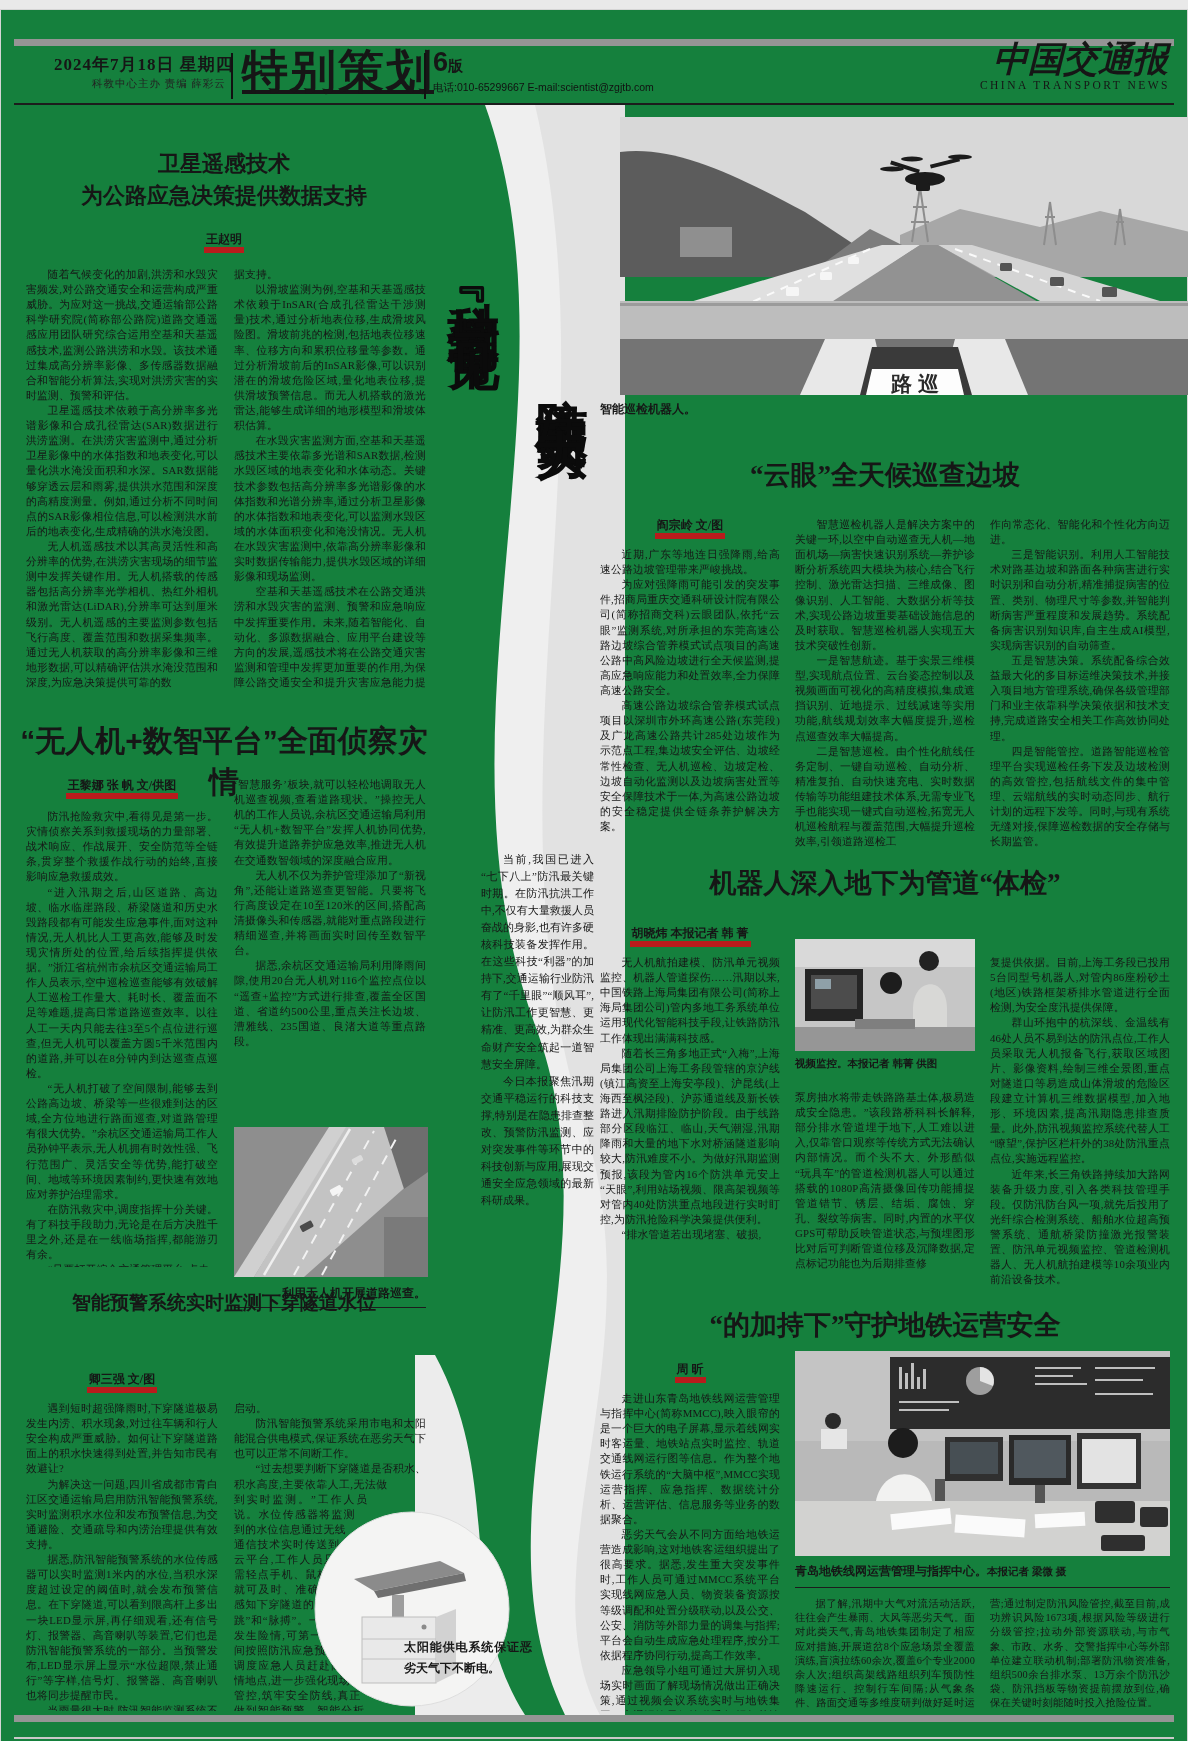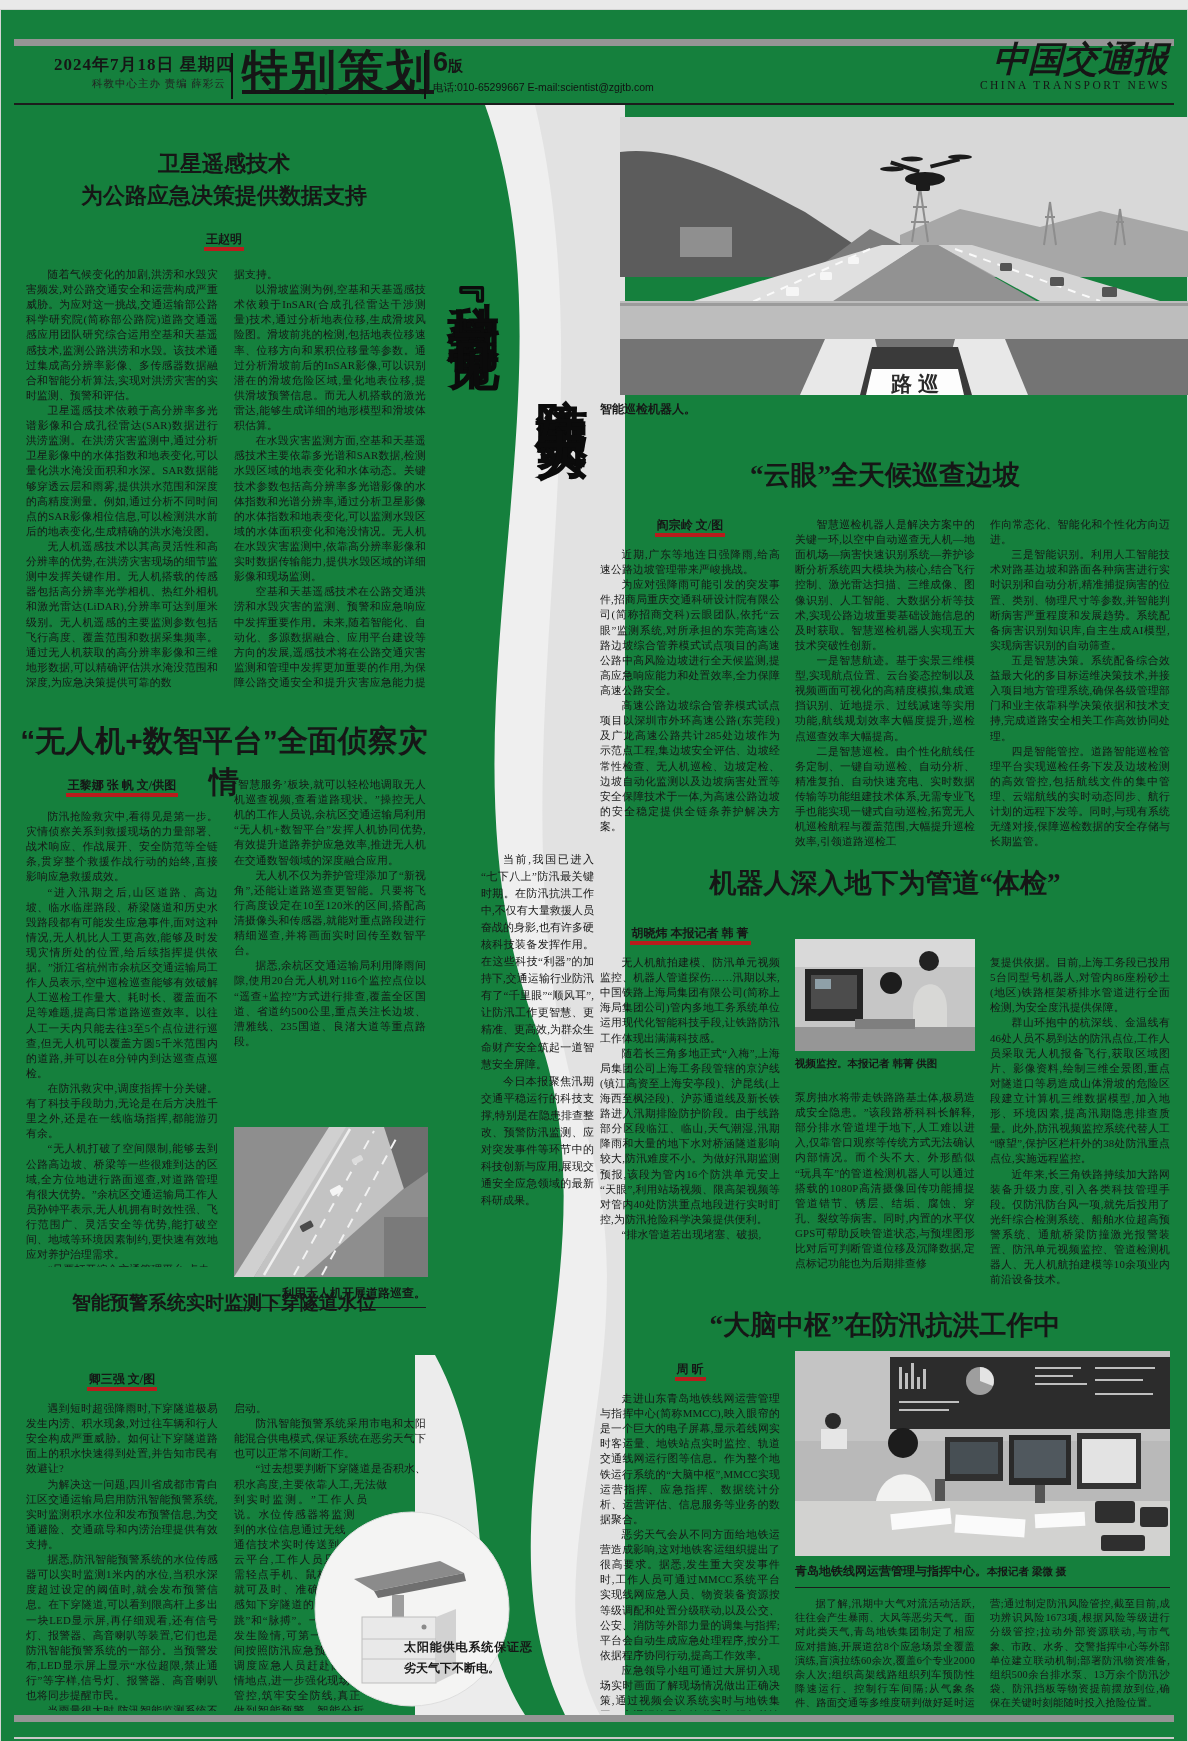--- a/index.html
+++ b/index.html
@@ -20,21 +20,21 @@
   .h-contact{font-size:10.5px;font-family:"Liberation Sans",sans-serif;color:#111;}
   .h-mast{font-size:35px;font-weight:bold;font-style:italic;font-family:"DejaVu Serif",serif;line-height:1;}
   .h-mast-en{font-size:11.5px;letter-spacing:2.5px;font-family:"Liberation Serif",serif;}
   
   .body-col{position:absolute;overflow:hidden;}
   .body-col p{margin:0;text-indent:2em;text-align:justify;font-size:10.8px;line-height:1.4;letter-spacing:.2px;}
   .body-col p.noind{text-indent:0;}
   .t-serif{font-family:"Liberation Serif",serif;font-weight:bold;text-align:center;}
   .t-sans{font-family:"Liberation Sans",sans-serif;font-weight:bold;text-align:center;}
   .byline{font-size:12px;font-weight:bold;text-align:center;}
-  .byline span{border-bottom:4px solid #b91c1c;padding:0 2px 1px;text-align:center;}
+  .byline span{border-bottom:6px solid #b91c1c;padding:0 2px 1px;text-align:center;}
   .caption{font-family:"Liberation Sans",sans-serif;font-weight:bold;font-size:12px;}
   .caption-sm{font-family:"Liberation Sans",sans-serif;font-weight:bold;font-size:10.5px;}
   .cap-row{display:flex;justify-content:flex-start;align-items:baseline;}
   .v-head{writing-mode:vertical-rl;font-family:"Liberation Sans",sans-serif;font-weight:bold;
           color:#0b0b0b;letter-spacing:5px;line-height:1.08;}
   .intro{font-size:11px;line-height:1.55;text-align:justify;}
   .intro p{margin:0;text-indent:2em;}
   .circle-spacer{float:right;width:118px;height:212px;margin-top:96px;
                  shape-outside:ellipse(95px 120px at 100% 65%);}
   .rule{background:#1c1c1c;height:1px;}
@@ -86,22 +86,22 @@
     <p>以滑坡监测为例,空基和天基遥感技术依赖于InSAR(合成孔径雷达干涉测量)技术,通过分析地表位移,生成滑坡风险图。滑坡前兆的检测,包括地表位移速率、位移方向和累积位移量等参数。通过分析滑坡前后的InSAR影像,可以识别潜在的滑坡危险区域,量化地表位移,提供滑坡预警信息。而无人机搭载的激光雷达,能够生成详细的地形模型和滑坡体积估算。</p>
     <p>在水毁灾害监测方面,空基和天基遥感技术主要依靠多光谱和SAR数据,检测水毁区域的地表变化和水体动态。关键技术参数包括高分辨率多光谱影像的水体指数和光谱分辨率,通过分析卫星影像的水体指数和地表变化,可以监测水毁区域的水体面积变化和淹没情况。无人机在水毁灾害监测中,依靠高分辨率影像和实时数据传输能力,提供水毁区域的详细影像和现场监测。</p>
     <p>空基和天基遥感技术在公路交通洪涝和水毁灾害的监测、预警和应急响应中发挥重要作用。未来,随着智能化、自动化、多源数据融合、应用平台建设等方向的发展,遥感技术将在公路交通灾害监测和管理中发挥更加重要的作用,为保障公路交通安全和提升灾害应急能力提供有力支撑。</p>
   </div>
 
   <div class="abs t-sans" style="left:18px;top:712px;width:412px;font-size:30px;">“无人机+数智平台”全面侦察灾情</div>
   <div class="abs byline" style="left:26px;top:768px;width:192px;"><span>王黎娜 张 帆 文/供图</span></div>
   <div class="body-col" style="left:26px;top:800px;width:192px;height:458px;">
     <p>防汛抢险救灾中,看得见是第一步。灾情侦察关系到救援现场的力量部署、战术响应、作战展开、安全防范等全链条,贯穿整个救援作战行动的始终,直接影响应急救援成效。</p>
     <p>“进入汛期之后,山区道路、高边坡、临水临崖路段、桥梁隧道和历史水毁路段都有可能发生应急事件,面对这种情况,无人机比人工更高效,能够及时发现灾情所处的位置,给后续指挥提供依据。”浙江省杭州市余杭区交通运输局工作人员表示,空中巡检巡查能够有效破解人工巡检工作量大、耗时长、覆盖面不足等难题,提高日常道路巡查效率。以往人工一天内只能去往3至5个点位进行巡查,但无人机可以覆盖方圆5千米范围内的道路,并可以在8分钟内到达巡查点巡检。</p>
+    <p>“无人机打破了空间限制,能够去到公路高边坡、桥梁等一些很难到达的区域,全方位地进行路面巡查,对道路管理有很大优势。”余杭区交通运输局工作人员孙钟平表示,无人机拥有时效性强、飞行范围广、灵活安全等优势,能打破空间、地域等环境因素制约,更快速有效地应对养护治理需求。</p>
     <p>在防汛救灾中,调度指挥十分关键。有了科技手段助力,无论是在后方决胜千里之外,还是在一线临场指挥,都能游刃有余。</p>
-    <p>“无人机打破了空间限制,能够去到公路高边坡、桥梁等一些很难到达的区域,全方位地进行路面巡查,对道路管理有很大优势。”余杭区交通运输局工作人员孙钟平表示,无人机拥有时效性强、飞行范围广、灵活安全等优势,能打破空间、地域等环境因素制约,更快速有效地应对养护治理需求。</p>
     <p>“只要打开综合交通管理平台,点击</p>
   </div>
   <div class="body-col" style="left:234px;top:768px;width:192px;height:344px;">
     <p class="noind">‘智慧服务’板块,就可以轻松地调取无人机巡查视频,查看道路现状。”操控无人机的工作人员说,余杭区交通运输局利用“无人机+数智平台”发挥人机协同优势,有效提升道路养护应急效率,推进无人机在交通数智领域的深度融合应用。</p>
     <p>无人机不仅为养护管理添加了“新视角”,还能让道路巡查更智能。只要将飞行高度设定在10至120米的区间,搭配高清摄像头和传感器,就能对重点路段进行精细巡查,并将画面实时回传至数智平台。</p>
     <p>据悉,余杭区交通运输局利用降雨间隙,使用20台无人机对116个监控点位以“遥查+监控”方式进行排查,覆盖全区国道、省道约500公里,重点关注长边坡、漕雅线、235国道、良渚大道等重点路段。</p>
   </div>
 
   <div class="abs" style="left:234px;top:1118px;width:194px;height:150px;">
     <svg width="194" height="150" viewBox="0 0 194 150">
@@ -256,21 +256,21 @@
   </div>
   <div class="body-col" style="left:795px;top:1081px;width:180px;height:210px;">
     <p class="noind">泵房抽水将带走铁路路基土体,极易造成安全隐患。”该段路桥科科长解释,部分排水管道埋于地下,人工难以进入,仅靠管口观察等传统方式无法确认内部情况。而个头不大、外形酷似“玩具车”的管道检测机器人可以通过搭载的1080P高清摄像回传功能捕捉管道错节、锈层、结垢、腐蚀、穿孔、裂纹等病害。同时,内置的水平仪GPS可帮助反映管道状态,与预埋图形比对后可判断管道位移及沉降数据,定点标记功能也为后期排查修</p>
   </div>
   <div class="body-col" style="left:990px;top:946px;width:180px;height:336px;">
     <p class="noind">复提供依据。目前,上海工务段已投用5台同型号机器人,对管内86座粉砂土(地区)铁路框架桥排水管道进行全面检测,为安全度汛提供保障。</p>
     <p>群山环抱中的杭深线、金温线有46处人员不易到达的防汛点位,工作人员采取无人机报备飞行,获取区域图片、影像资料,绘制三维全景图,重点对隧道口等易造成山体滑坡的危险区段建立计算机三维数据模型,加入地形、环境因素,提高汛期隐患排查质量。此外,防汛视频监控系统代替人工“瞭望”,保护区栏杆外的38处防汛重点点位,实施远程监控。</p>
     <p>近年来,长三角铁路持续加大路网装备升级力度,引入各类科技管理手段。仅防汛防台风一项,就先后投用了光纤综合检测系统、船舶水位超高预警系统、通航桥梁防撞激光报警装置、防汛单元视频监控、管道检测机器人、无人机航拍建模等10余项业内前沿设备技术。</p>
   </div>
 
-  <div class="abs t-serif" style="left:600px;top:1298px;width:570px;font-size:27px;">“大脑中枢”在防汛抗洪工作中</div>
+  <div class="abs t-serif" style="left:600px;top:1298px;width:570px;font-size:27px;">“的加持下”守护地铁运营安全</div>
   <div class="abs byline" style="left:600px;top:1352px;width:180px;"><span>周 昕</span></div>
   <div class="body-col" style="left:600px;top:1382px;width:180px;height:320px;">
     <p>走进山东青岛地铁线网运营管理与指挥中心(简称MMCC),映入眼帘的是一个巨大的电子屏幕,显示着线网实时客运量、地铁站点实时监控、轨道交通线网运行图等信息。作为整个地铁运行系统的“大脑中枢”,MMCC实现运营指挥、应急指挥、数据统计分析、运营评估、信息服务等业务的数据聚合。</p>
     <p>恶劣天气会从不同方面给地铁运营造成影响,这对地铁客运组织提出了很高要求。据悉,发生重大突发事件时,工作人员可通过MMCC系统平台实现线网应急人员、物资装备资源按等级调配和处置分级联动,以及公交、公安、消防等外部力量的调集与指挥;平台会自动生成应急处理程序,按分工依据程序协同行动,提高工作效率。</p>
     <p>应急领导小组可通过大屏切入现场实时画面了解现场情况做出正确决策,通过视频会议系统实时与地铁集团、交通运输局保持联系,汇报相关情况、沟通协调具体问题。</p>
   </div>
 
   <div class="abs" style="left:795px;top:1342px;width:375px;height:205px;">
     <svg width="375" height="205" viewBox="0 0 375 205">
       <rect width="375" height="205" fill="#b9b9b9"></rect>

